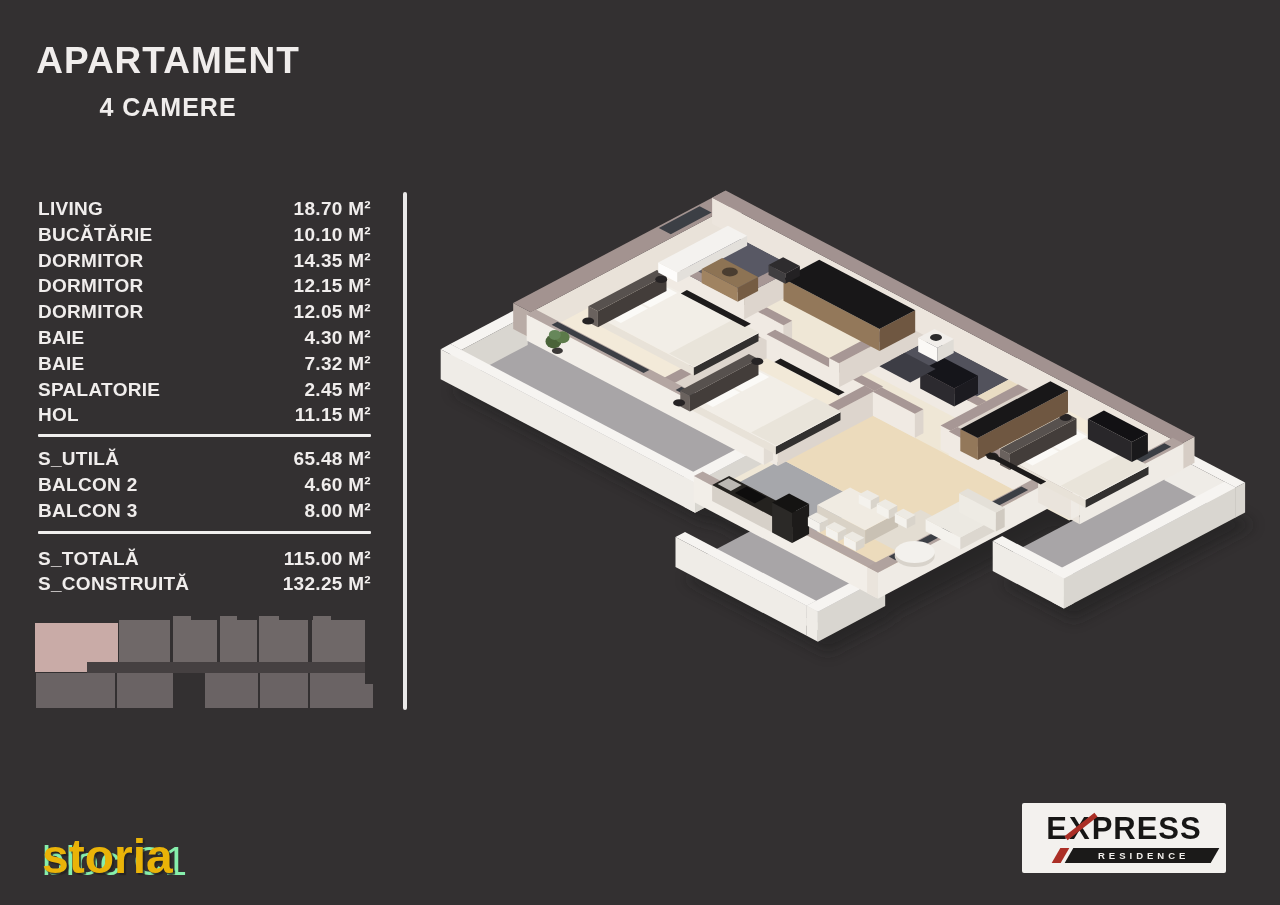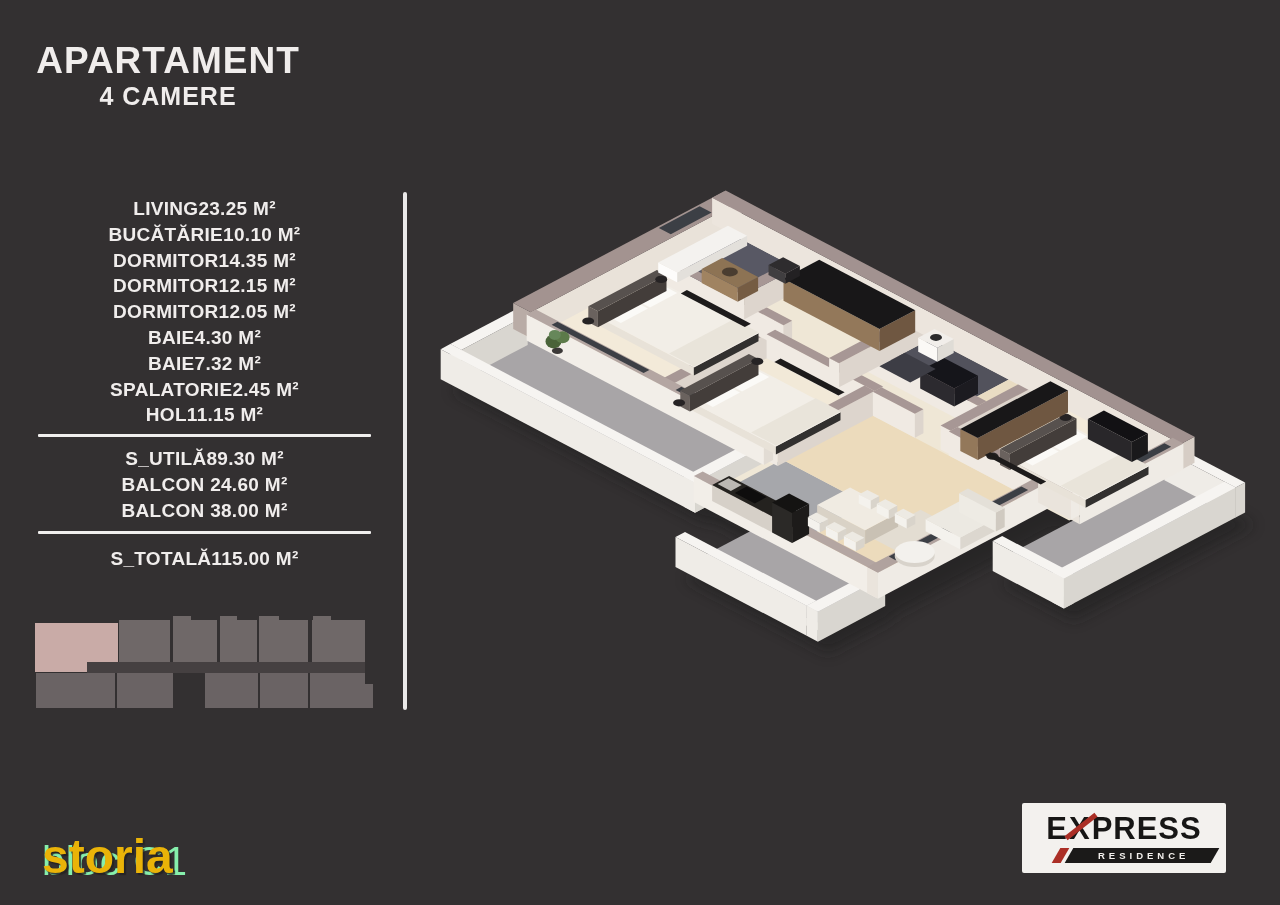--- a/index.html
+++ b/index.html
@@ -4,27 +4,27 @@
 <style>
   html,body{margin:0;padding:0}
   body{
     width:1280px;height:905px;position:relative;overflow:hidden;
     background:#333031;color:#f0edec;
     font-family:"Liberation Sans", sans-serif;
   }
   
   .hdr{position:absolute;text-align:center}
   .hdr .t{font-size:37px;font-weight:600;letter-spacing:1px;line-height:38px}
-  .hdr .s{font-size:25px;font-weight:600;letter-spacing:1px;margin-top:2px}
+  .hdr .s{font-size:25px;font-weight:600;letter-spacing:1px;margin-top:13px}
   #hdrL{left:26px;top:42px;width:284px}
   #hdrR{left:700px;top:30px;width:216px}
 
   
   #areas{position:absolute;left:38px;top:196px;width:333px}
-  .row{display:flex;justify-content:center;font-size:19px;font-weight:600;line-height:25.8px;letter-spacing:.3px}
+  .row{display:flex;justify-content:space-between;font-size:19px;font-weight:600;line-height:25.8px;letter-spacing:.3px}
   .rule{height:3px;background:#f1efee;margin:6px 0 9px 0;border-radius:1px}
   .rule.r2{margin-top:7px;margin-bottom:12px}
 
   
   #divider{position:absolute;left:403px;top:192px;width:4px;height:518px;background:#eae8e8;border-radius:2px}
 
   
   #minimap{position:absolute;left:35px;top:614px;width:342px;height:96px}
   #minimap div{position:absolute}
   .mm-top{background:#6f6868}
@@ -57,21 +57,21 @@
   <div class="t">APARTAMENT</div>
   <div class="s">4 CAMERE</div>
 </div>
 
 <div class="hdr" id="hdrR">
 </div>
 
 <div id="areas">
   <div class="row">
       <span>LIVING</span>
-      <span>23.25 M²</span>
+      <span>18.70 M²</span>
     </div>
   <div class="row">
       <span>BUCĂTĂRIE</span>
       <span>10.10 M²</span>
     </div>
   <div class="row">
       <span>DORMITOR</span>
       <span>14.35 M²</span>
     </div>
   <div class="row">
@@ -94,34 +94,38 @@
       <span>SPALATORIE</span>
       <span>2.45 M²</span>
     </div>
   <div class="row">
       <span>HOL</span>
       <span>11.15 M²</span>
     </div>
   <div class="rule"></div>
   <div class="row">
       <span>S_UTILĂ</span>
-      <span>89.30 M²</span>
+      <span>65.48 M²</span>
     </div>
   <div class="row">
       <span>BALCON 2</span>
       <span>4.60 M²</span>
     </div>
   <div class="row">
       <span>BALCON 3</span>
       <span>8.00 M²</span>
     </div>
   <div class="rule r2"></div>
   <div class="row">
       <span>S_TOTALĂ</span>
       <span>115.00 M²</span>
+    </div>
+  <div class="row">
+      <span>S_CONSTRUITĂ</span>
+      <span>132.25 M²</span>
     </div>
 </div>
 
 <div id="divider"></div>
 
 <div id="minimap">
   <div class="mm-pink" style="left:0;top:9px;width:83px;height:49px"></div>
   <div class="mm-top" style="left:84px;top:6px;width:51px;height:42px"></div>
   <div class="mm-top" style="left:138px;top:6px;width:44px;height:42px"></div>
   <div class="mm-top" style="left:138px;top:2px;width:18px;height:5px"></div>

